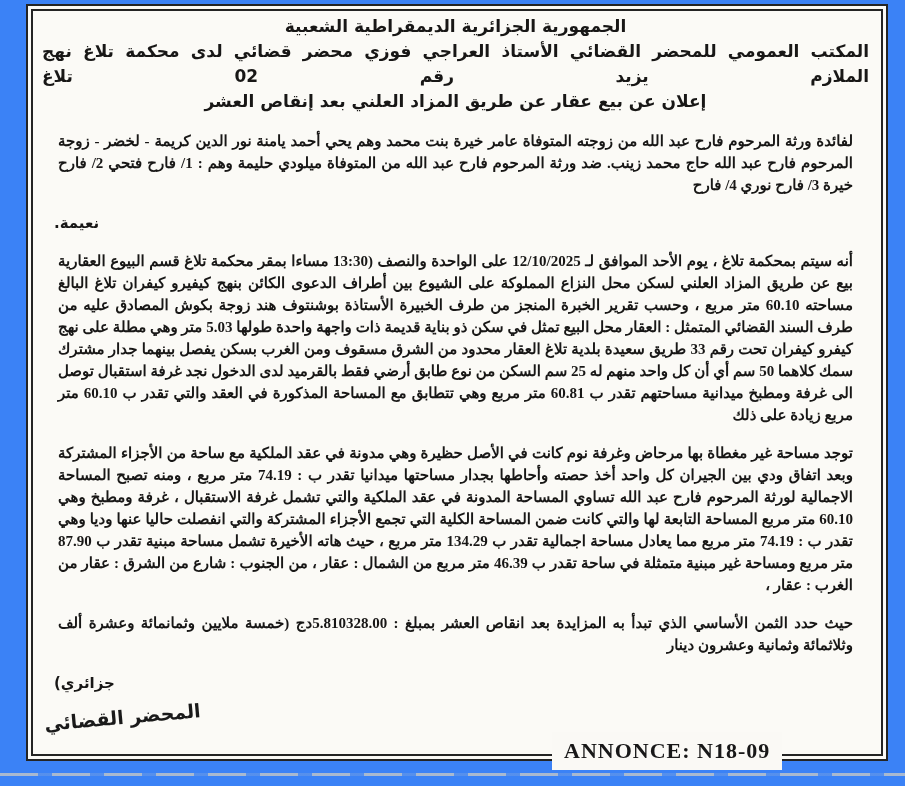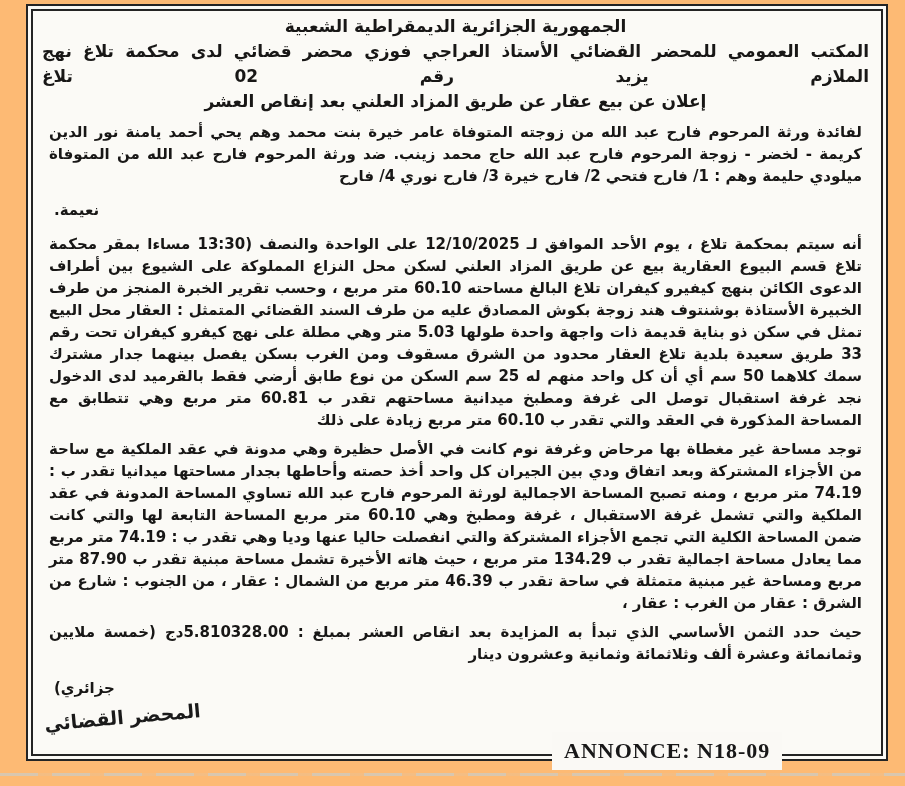--- a/index.html
+++ b/index.html
@@ -4,21 +4,21 @@
 <style>
   html,body{margin:0;padding:0;}
   body{
     width:905px;height:786px;
     background:#f7f6f2;
     font-family:"DejaVu Sans", sans-serif;
     position:relative;
     overflow:hidden;
     -webkit-font-smoothing:antialiased;
   }
-  .page{position:absolute;inset:0;background:#fdba74;}
+  .page{position:absolute;inset:0;background:#3b82f6;}
   .frame-outer{
     position:absolute;left:26px;top:4px;width:862px;height:757px;
     border:2.5px solid #242424;
     background:#fbfaf6;
     box-sizing:border-box;
   }
   .frame-inner{
     position:absolute;inset:3px;
     border:2px solid #242424;
     box-sizing:border-box;
@@ -29,21 +29,21 @@
     color:#181716;
     font-weight:700;
     font-size:15px;
     line-height:22px;
     text-align:justify;
     overflow:hidden;
   }
   .hdr{font-size:17px;line-height:25px;font-weight:800;letter-spacing:0;}
   .hdr.c{text-align:center;}
   .hdr.jlast{text-align:justify;text-align-last:justify;}
-  .para{margin:7px;text-align:justify;}
+  .para{margin:16px;text-align:justify;font-family:Liberation Serif, serif;}
   .para.sp{margin-top:2px;}
   .tail{text-align:left;margin:12px;}
   .signature{
     position:absolute;left:44px;top:706px;
     font-size:19px;font-weight:800;color:#1a1a1a;
     transform:rotate(-5deg);
     direction:rtl;
     z-index:6;
   }
   .annonce{

